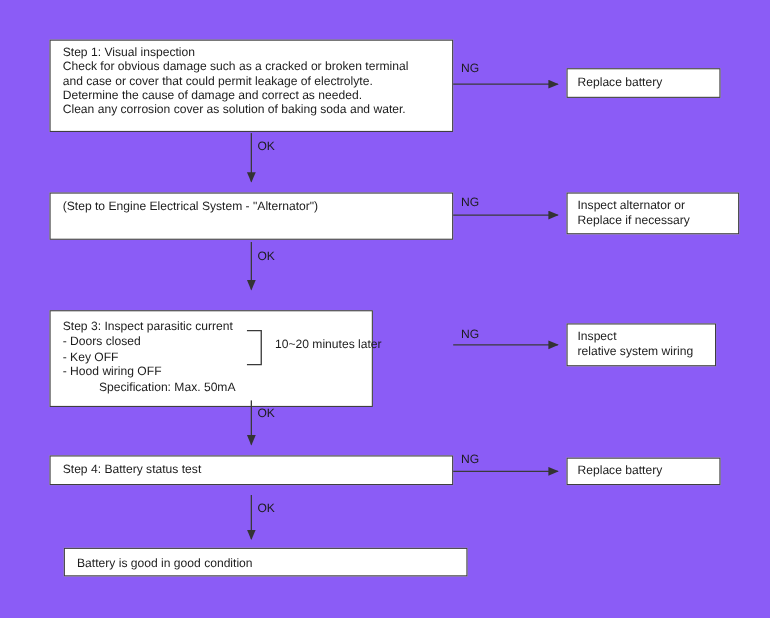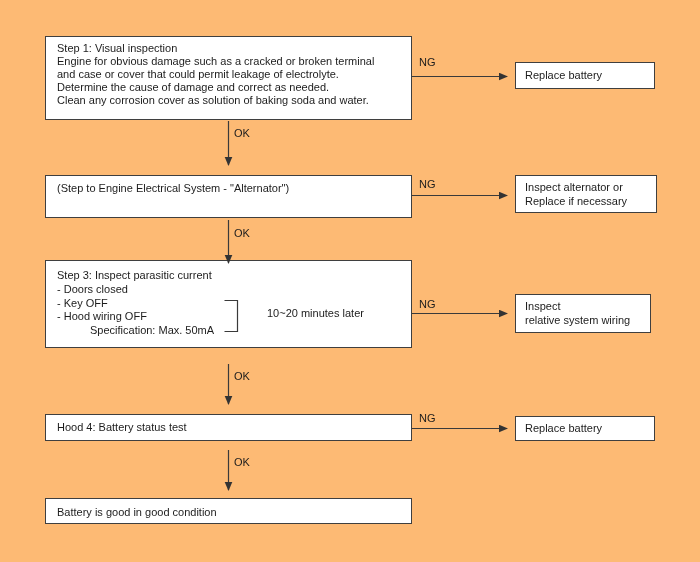--- a/index.html
+++ b/index.html
@@ -1,80 +1,80 @@
 <!DOCTYPE html>
 <html><head>
 <meta charset="utf-8">
 <style>
   html,body { margin:0; padding:0; background:#ffffff; }
   .canvas {
-    position:relative; width:700px; height:562px; background:#fdba74;
+    position:relative; width:700px; height:562px; background:#8b5cf6;
     font-family:"Liberation Sans", sans-serif; font-size:11px; color:#1c1c1c;
     overflow:hidden;
   }
   .box {
     position:absolute; box-sizing:border-box;
     border:1px solid #3f3f3f; background:#ffffff; z-index:2;
   }
   .ln { line-height:13px; white-space:nowrap; }
   
   .p1 { left:45px; top:36px;  width:367px; height:84px; padding:5px 8px 0 11px; }
   .p2 { left:45px; top:175px; width:367px; height:43px; padding:6px 8px 0 11px; }
-  .p3 { left:45px; top:260px; width:367px; height:88px; padding:8px 8px 0 11px; }
+  .p3 { left:45px; top:282px; width:294px; height:88px; padding:8px 8px 0 11px; }
   .p3 .ln { line-height:13.8px; }
   .p3 .spec { padding-left:5px;margin-left:28px; }
   .p4 { left:45px; top:414px; width:367px; height:27px; padding:6px 8px 0 11px; }
-  .pf { left:45px; top:498px; width:367px; height:26px; padding:7px 8px 0 11px; }
+  .pf { left:58px; top:498px; width:367px; height:26px; padding:7px 8px 0 11px; }
   
   .r1 { left:515px; top:62px;  width:140px; height:27px; padding:6px 6px 0 9px; }
-  .r2 { left:515px; top:175px; width:142px; height:38px; padding:5px 6px 0 9px; }
+  .r2 { left:515px; top:175px; width:157px; height:38px; padding:5px 6px 0 9px; }
   .r2 .ln, .r3 .ln { line-height:13.5px; }
   .r3 { left:515px; top:294px; width:136px; height:39px; padding:5px 6px 1px 9px; }
   .r4 { left:515px; top:416px; width:140px; height:25px; padding:5px 6px 0 9px; }
   
   .clabel { position:absolute; z-index:6; line-height:12px; white-space:nowrap; }
   .ok1 { left:234px; top:127px; }
   .ok2 { left:234px; top:227px; }
   .ok3 { left:234px; top:370px; }
   .ok4 { left:234px; top:456px; }
   .ng1 { left:419px; top:56px; }
   .ng2 { left:419px; top:178px; }
   .ng3 { left:419px; top:298px; }
   .ng4 { left:419px; top:412px; }
-  .bracket-label { position:absolute; left:250px; top:307px; z-index:6; white-space:nowrap;margin-left:17px; }
+  .bracket-label { position:absolute; left:250px; top:307px; z-index:6; white-space:nowrap; }
   svg.overlay { position:absolute; left:0; top:0; z-index:5; pointer-events:none; }
 </style>
 </head>
 <body>
 
 <div class="canvas">
 
   <div class="box p1">
     <div class="ln">Step 1: Visual inspection</div>
-    <div class="ln">Engine for obvious damage such as a cracked or broken terminal</div>
+    <div class="ln">Check for obvious damage such as a cracked or broken terminal</div>
     <div class="ln">and case or cover that could permit leakage of electrolyte.</div>
     <div class="ln">Determine the cause of damage and correct as needed.</div>
     <div class="ln">Clean any corrosion cover as solution of baking soda and water.</div>
   </div>
 
   <div class="box p2">
     <div class="ln">(Step to Engine Electrical System - "Alternator")</div>
   </div>
 
   <div class="box p3">
     <div class="ln">Step 3: Inspect parasitic current</div>
     <div class="ln">- Doors closed</div>
     <div class="ln">- Key OFF</div>
     <div class="ln">- Hood wiring OFF</div>
     <div class="ln spec">Specification: Max. 50mA</div>
   </div>
   <div class="bracket-label">10~20 minutes later</div>
 
   <div class="box p4">
-    <div class="ln">Hood 4: Battery status test</div>
+    <div class="ln">Step 4: Battery status test</div>
   </div>
 
   <div class="box pf">
     <div class="ln">Battery is good in good condition</div>
   </div>
 
   <div class="box r1">
     <div class="ln">Replace battery</div>
   </div>
   <div class="box r2">

